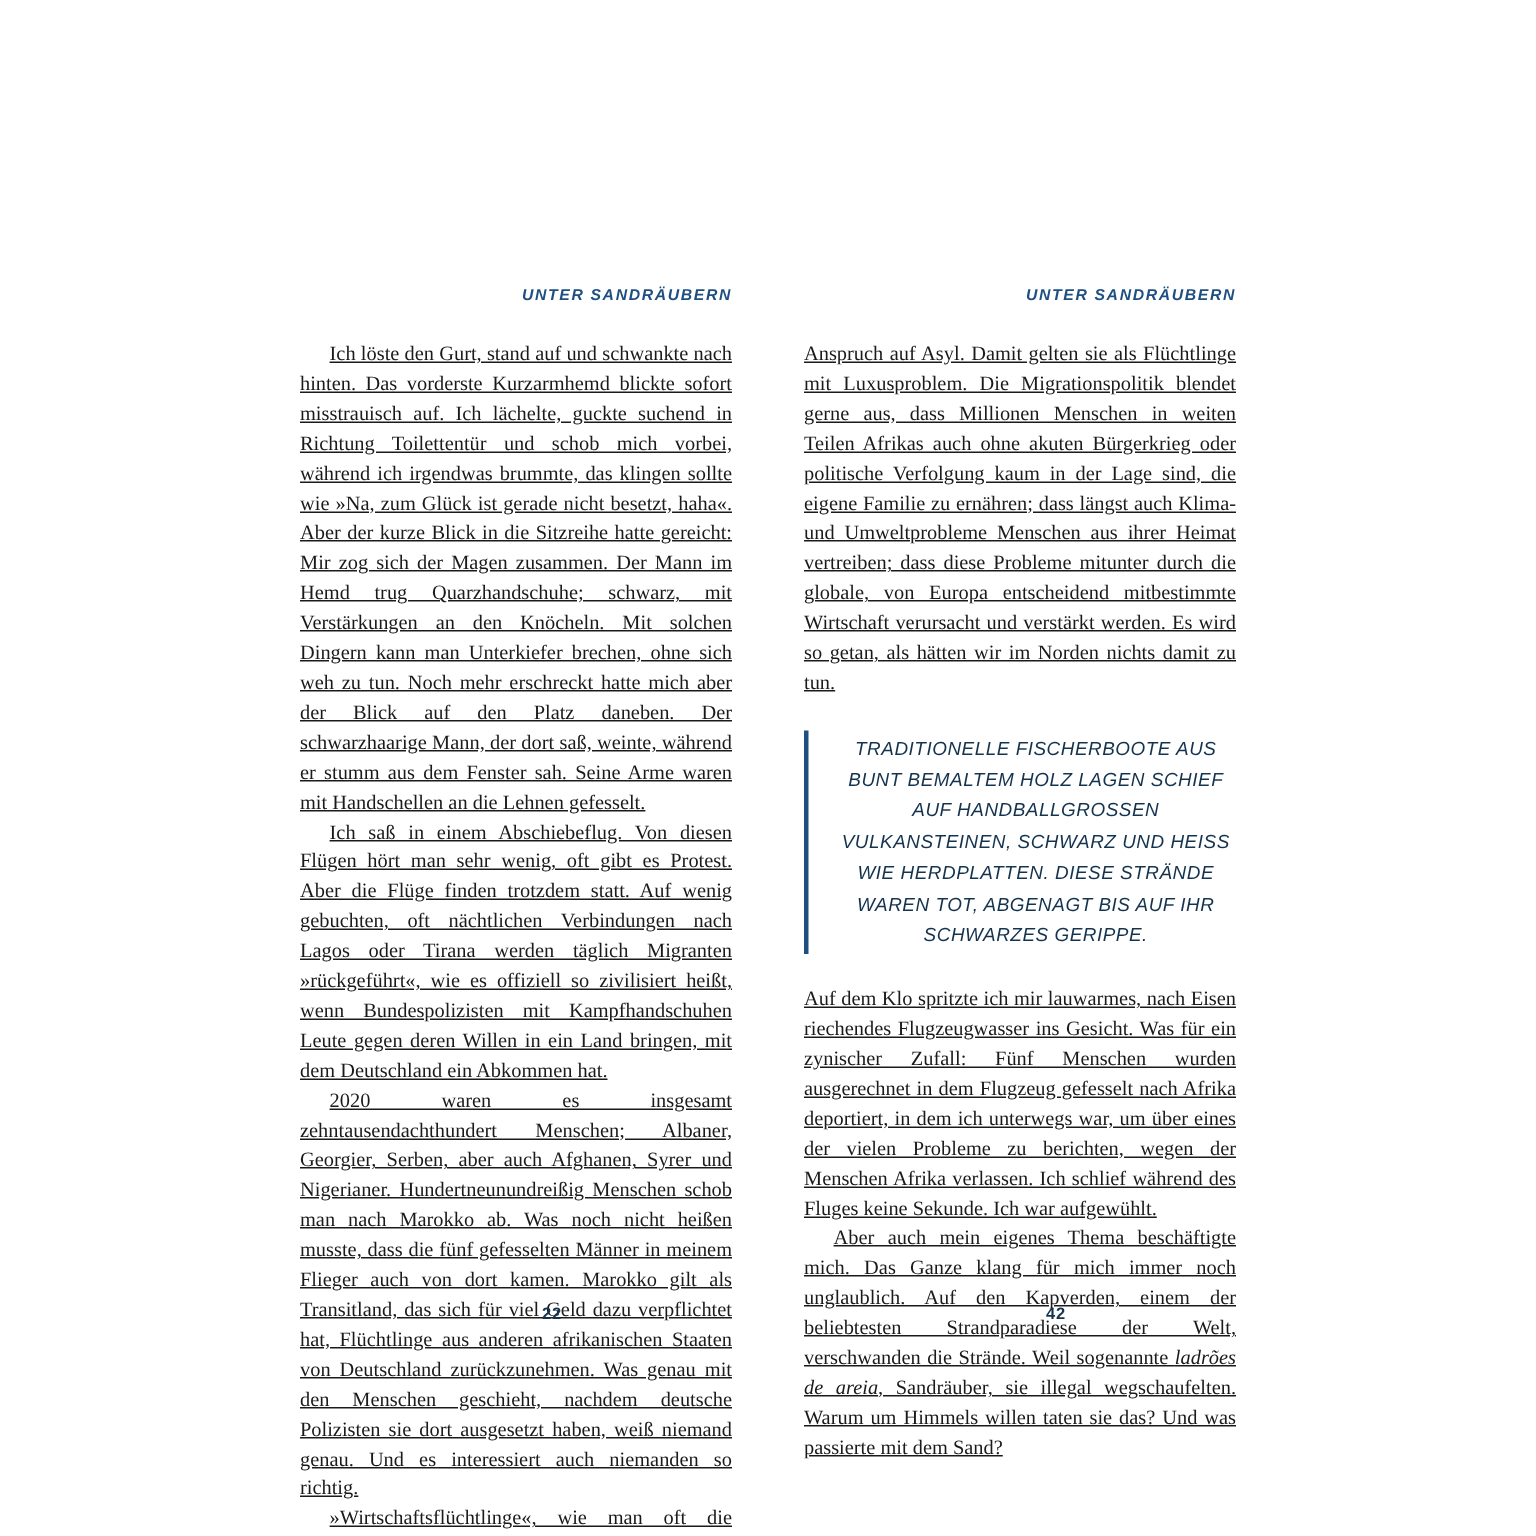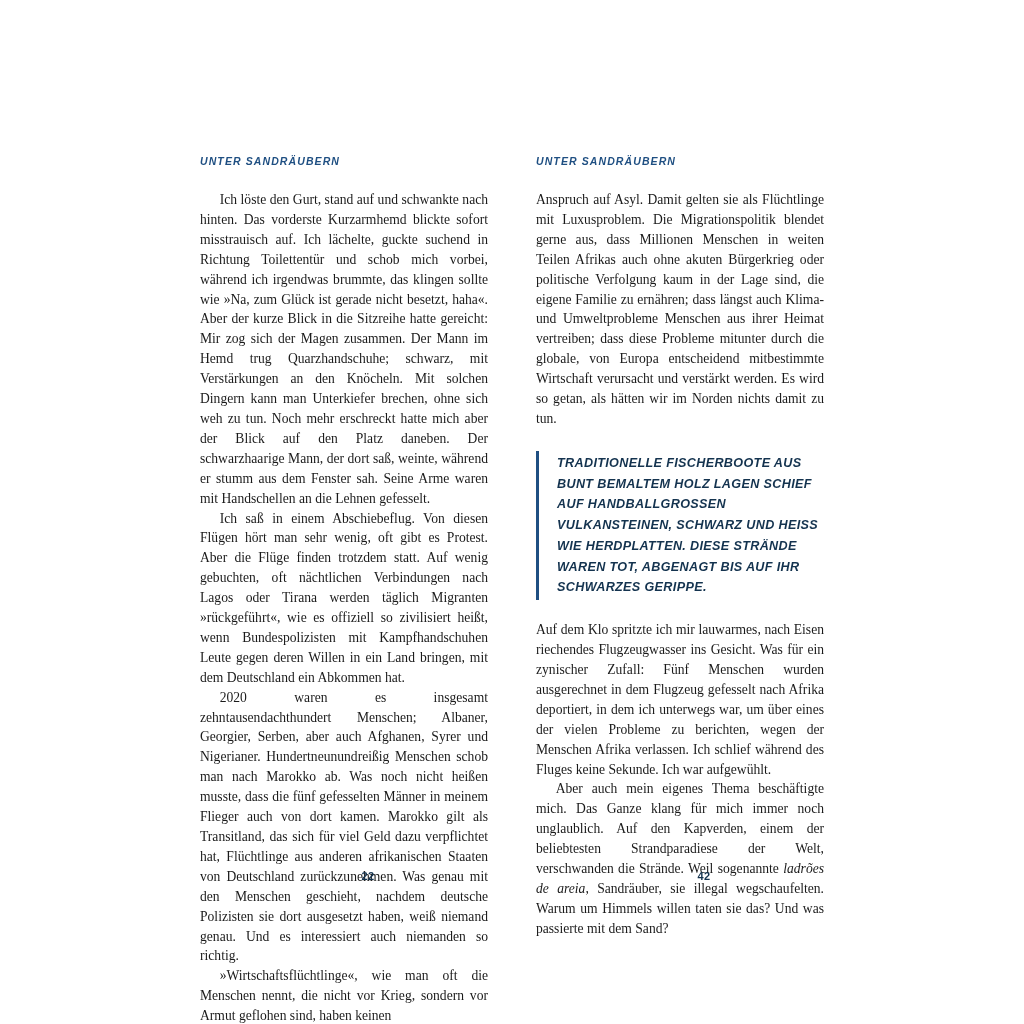--- a/index.html
+++ b/index.html
@@ -38,51 +38,53 @@
     padding-left: 24px;
     padding-right: 72px;
   }
   .running-head {
     font-family: "Liberation Sans", sans-serif;
     font-weight: bold;
     font-style: italic;
     font-size: 10.5px;
     letter-spacing: 1.1px;
     color: #1f4f82;
-    text-align: left;
+    text-align: right;
     margin-bottom: 23px;
+    margin-top: 36px;
   }
   .body-text p {
     margin: 0;
     font-size: 13.6px;
     line-height: 1.465;
     text-align: justify;
     text-justify: inter-word;
     hyphens: manual;
     text-indent: 1.45em;
+    text-decoration: underline;
   }
   .body-text p.noindent {
     text-indent: 0;
   }
   .pullquote {
     margin: 22px 0 20px 0;
     padding: 2px 0 2px 18px;
     border-left: 3px solid #1f4f82;
   }
   .pullquote p {
     margin: 0;
     font-family: "Liberation Sans", sans-serif;
-    font-weight: bold;
+    font-weight: normal;
     font-style: italic;
     font-size: 12.6px;
     line-height: 1.65;
     letter-spacing: 0.35px;
     color: #14334f;
     text-indent: 0;
-    text-align: left;
+    text-align: center;
   }
   .folio {
     position: absolute;
     bottom: 142px;
     left: 0;
     width: 100%;
     text-align: center;
     font-family: "Liberation Sans", sans-serif;
     font-weight: bold;
     font-size: 11px;

